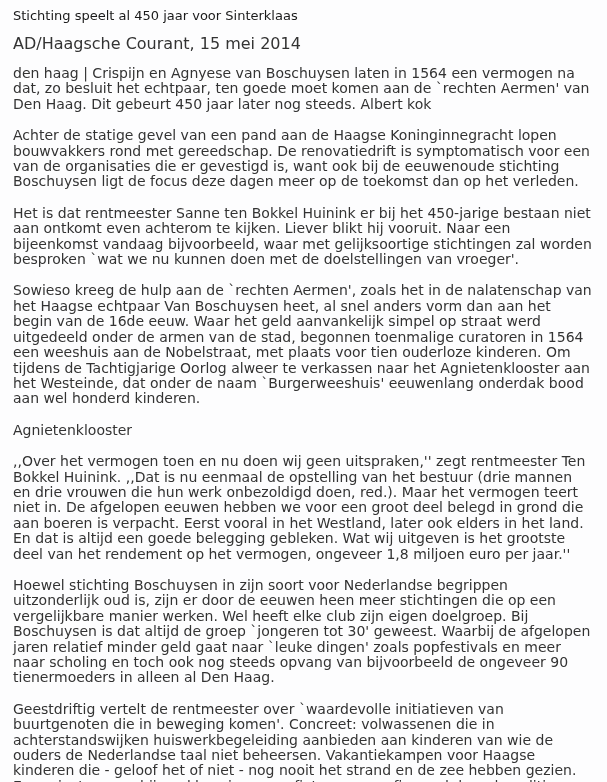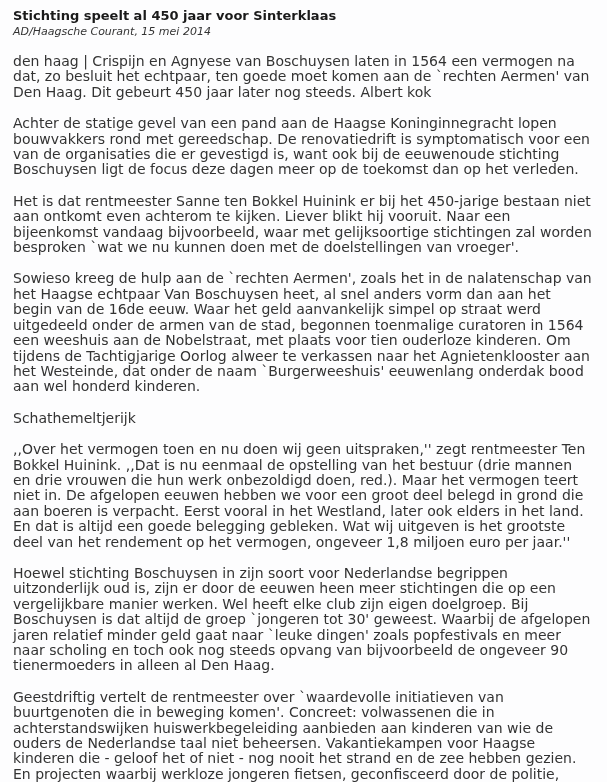--- a/index.html
+++ b/index.html
@@ -11,47 +11,46 @@
     width: 607px;
     height: 782px;
     overflow: hidden;
     font-family: "DejaVu Sans", "Liberation Sans", sans-serif;
     color: #333333;
     box-sizing: border-box;
     padding: 8px 15px 0 13px;
   }
   .article-title {
     font-size: 13px;
-    font-weight: bold;
+    font-weight: normal;
     color: #1a1a1a;
     line-height: 16px;
     margin: 0;
   }
   .article-byline {
-    font-size: 11px;
-    font-style: italic;
+    font-size: 16px;
     line-height: 15px;
-    margin: 0 0 15px 0;
+    margin: 12px 0 15px 0;
   }
   .para, .subhead {
     font-size: 14px;
     line-height: 15.4px;
     margin: 12px 0 16px 0;
     white-space: pre-wrap;
   }
 </style>
 </head>
 <body>
 
 <div>
   <h1 class="article-title">Stichting speelt al 450 jaar voor Sinterklaas</h1>
   <p class="article-byline">AD/Haagsche Courant, 15 mei 2014</p>
 
   <p class="para">den haag | Crispijn en Agnyese van Boschuysen laten in 1564 een vermogen na dat, zo besluit het echtpaar, ten goede moet komen aan de `rechten Aermen' van Den Haag. Dit gebeurt 450 jaar later nog steeds. Albert kok</p>
   <p class="para">Achter de statige gevel van een pand aan de Haagse Koninginnegracht lopen bouwvakkers rond met gereedschap. De renovatiedrift is symptomatisch voor een van de organisaties die er gevestigd is, want ook bij de eeuwenoude stichting Boschuysen ligt de focus deze dagen meer op de toekomst dan op het verleden.</p>
   <p class="para">Het is dat rentmeester Sanne ten Bokkel Huinink er bij het 450-jarige bestaan niet aan ontkomt even achterom te kijken. Liever blikt hij vooruit. Naar een bijeenkomst vandaag bijvoorbeeld, waar met gelijksoortige stichtingen zal worden besproken `wat we nu kunnen doen met de doelstellingen van vroeger'.</p>
   <p class="para">Sowieso kreeg de hulp aan de `rechten Aermen', zoals het in de nalatenschap van het Haagse echtpaar Van Boschuysen heet, al snel anders vorm dan aan het begin van de 16de eeuw. Waar het geld aanvankelijk simpel op straat werd uitgedeeld onder de armen van de stad, begonnen toenmalige curatoren in 1564 een weeshuis aan de Nobelstraat, met plaats voor tien ouderloze kinderen. Om tijdens de Tachtigjarige Oorlog alweer te verkassen naar het Agnietenklooster aan het Westeinde, dat onder de naam `Burgerweeshuis' eeuwenlang onderdak bood aan wel honderd kinderen.</p>
-  <p class="subhead">Schathemeltjerijk</p>
+  <p class="subhead">Agnietenklooster</p>
   <p class="para">,,Over het vermogen toen en nu doen wij geen uitspraken,'' zegt rentmeester Ten Bokkel Huinink. ,,Dat is nu eenmaal de opstelling van het bestuur (drie mannen en drie vrouwen die hun werk onbezoldigd doen, red.). Maar het vermogen teert niet in. De afgelopen eeuwen hebben we voor een groot deel belegd in grond die aan boeren is verpacht. Eerst vooral in het Westland, later ook elders in het land. En dat is altijd een goede belegging gebleken. Wat wij uitgeven is het grootste deel van het rendement op het vermogen, ongeveer 1,8 miljoen euro per jaar.''</p>
   <p class="para">Hoewel stichting Boschuysen in zijn soort voor Nederlandse begrippen uitzonderlijk oud is, zijn er door de eeuwen heen meer stichtingen die op een vergelijkbare manier werken. Wel heeft elke club zijn eigen doelgroep. Bij Boschuysen is dat altijd de groep `jongeren tot 30' geweest. Waarbij de afgelopen jaren relatief minder geld gaat naar `leuke dingen' zoals popfestivals en meer naar scholing en toch ook nog steeds opvang van bijvoorbeeld de ongeveer 90 tienermoeders in alleen al Den Haag.</p>
   <p class="para">Geestdriftig vertelt de rentmeester over `waardevolle initiatieven van buurtgenoten die in beweging komen'. Concreet: volwassenen die in achterstandswijken huiswerkbegeleiding aanbieden aan kinderen van wie de ouders de Nederlandse taal niet beheersen. Vakantiekampen voor Haagse kinderen die - geloof het of niet - nog nooit het strand en de zee hebben gezien. En projecten waarbij werkloze jongeren fietsen, geconfisceerd door de politie, opknappen en doorverkopen.</p>
 
 </div>
 
 </body></html>

